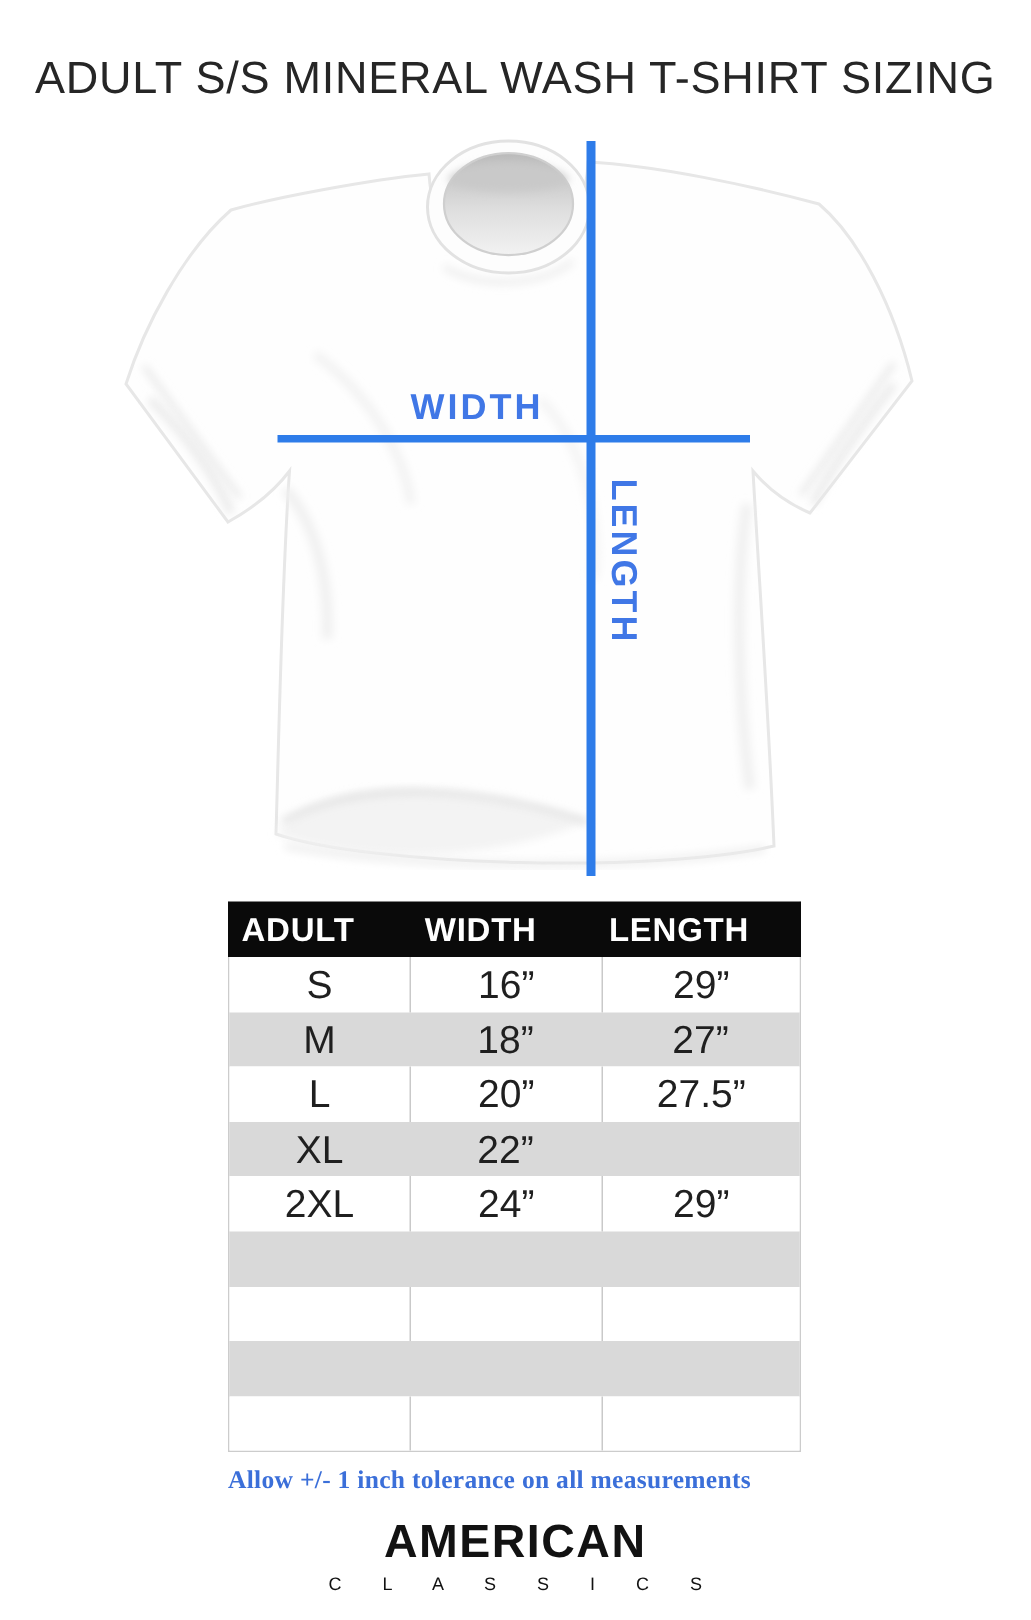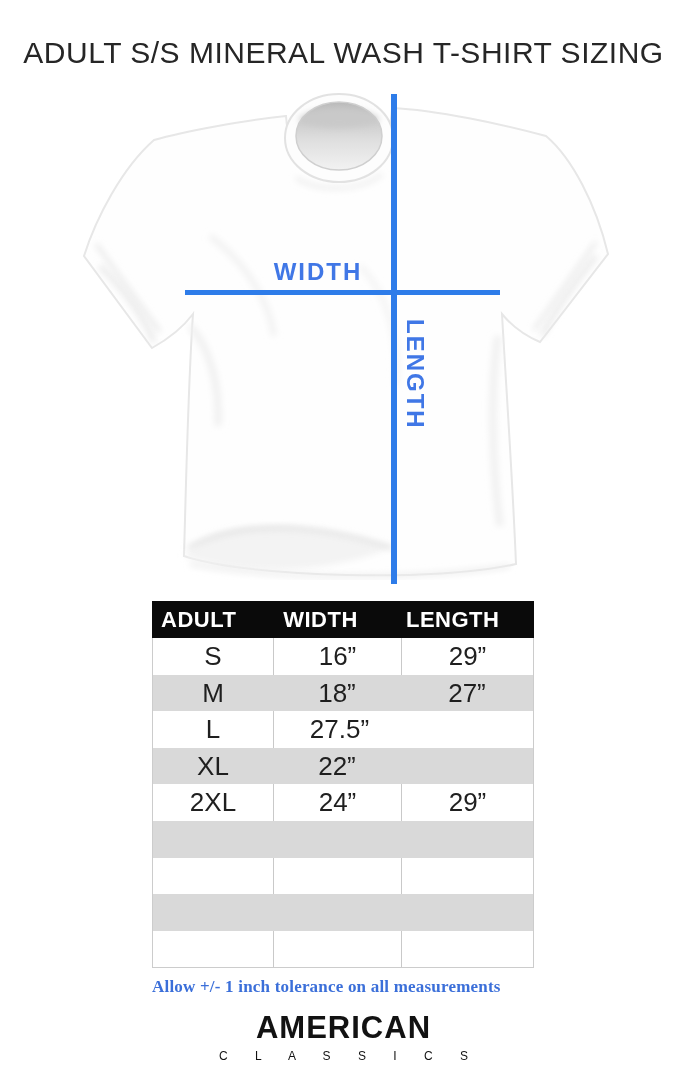--- a/index.html
+++ b/index.html
@@ -219,20 +219,21 @@
         <div class="cell c2">16”</div>
         <div class="cell c3">29”</div>
       </div>
       <div class="trow">
         <div class="cell c1">M</div>
         <div class="cell c2">18”</div>
         <div class="cell c3">27”</div>
       </div>
       <div class="trow">
         <div class="cell c1">L</div>
+        <div class="cell c2">20”</div>
         <div class="cell c3">27.5”</div>
       </div>
       <div class="trow">
         <div class="cell c1">XL</div>
         <div class="cell c2">22”</div>
       </div>
       <div class="trow">
         <div class="cell c1">2XL</div>
         <div class="cell c2">24”</div>
         <div class="cell c3">29”</div>

